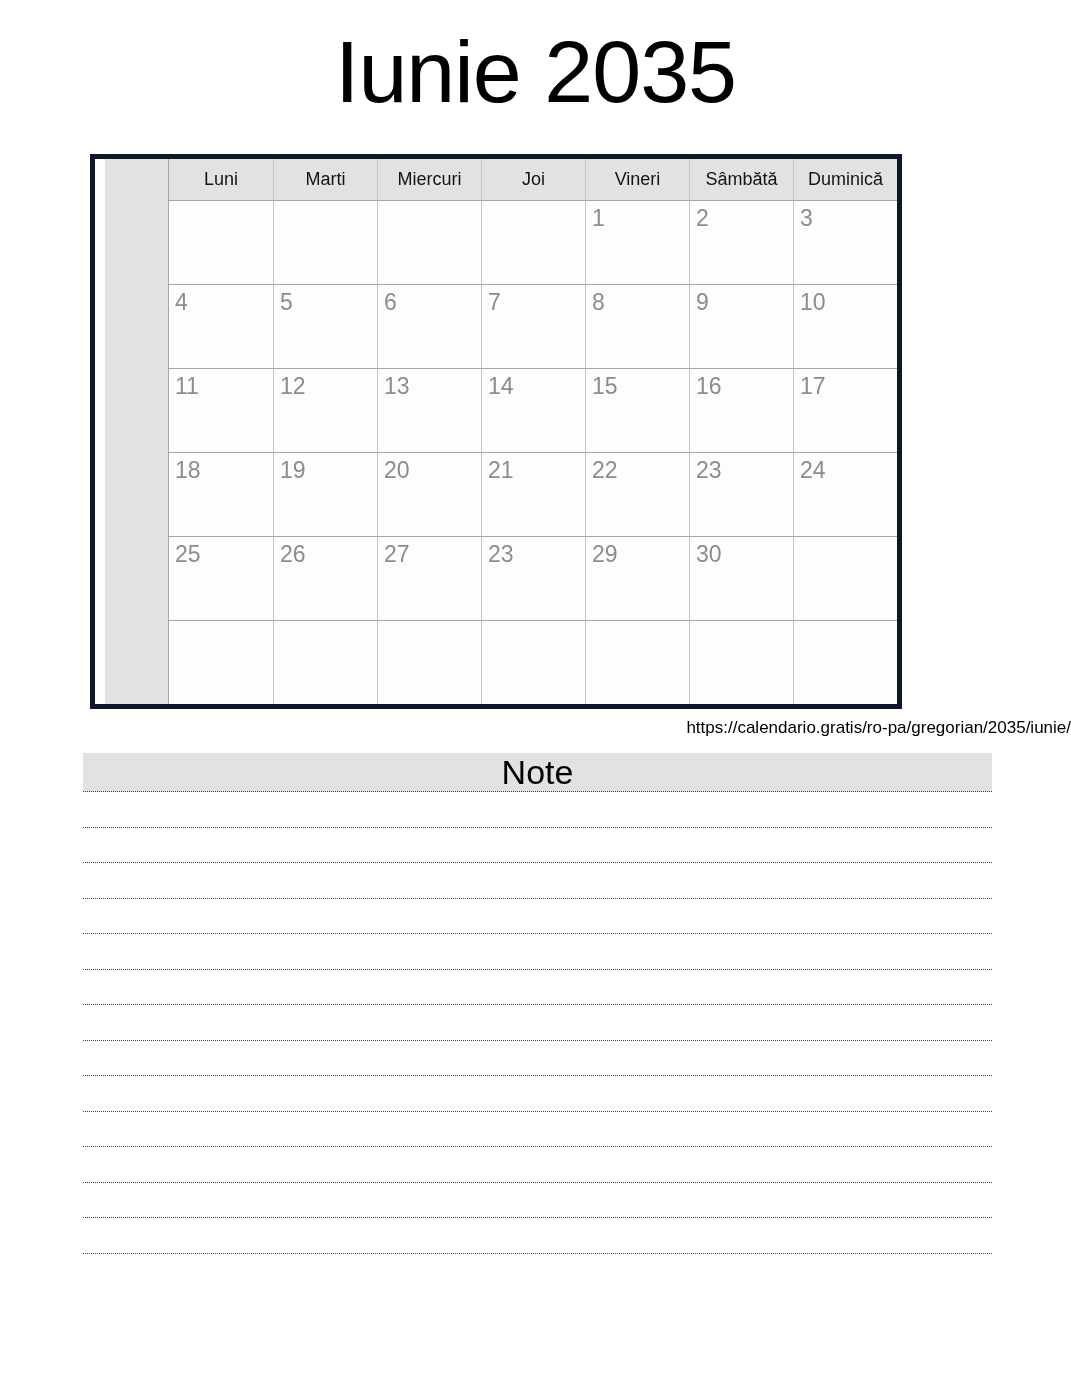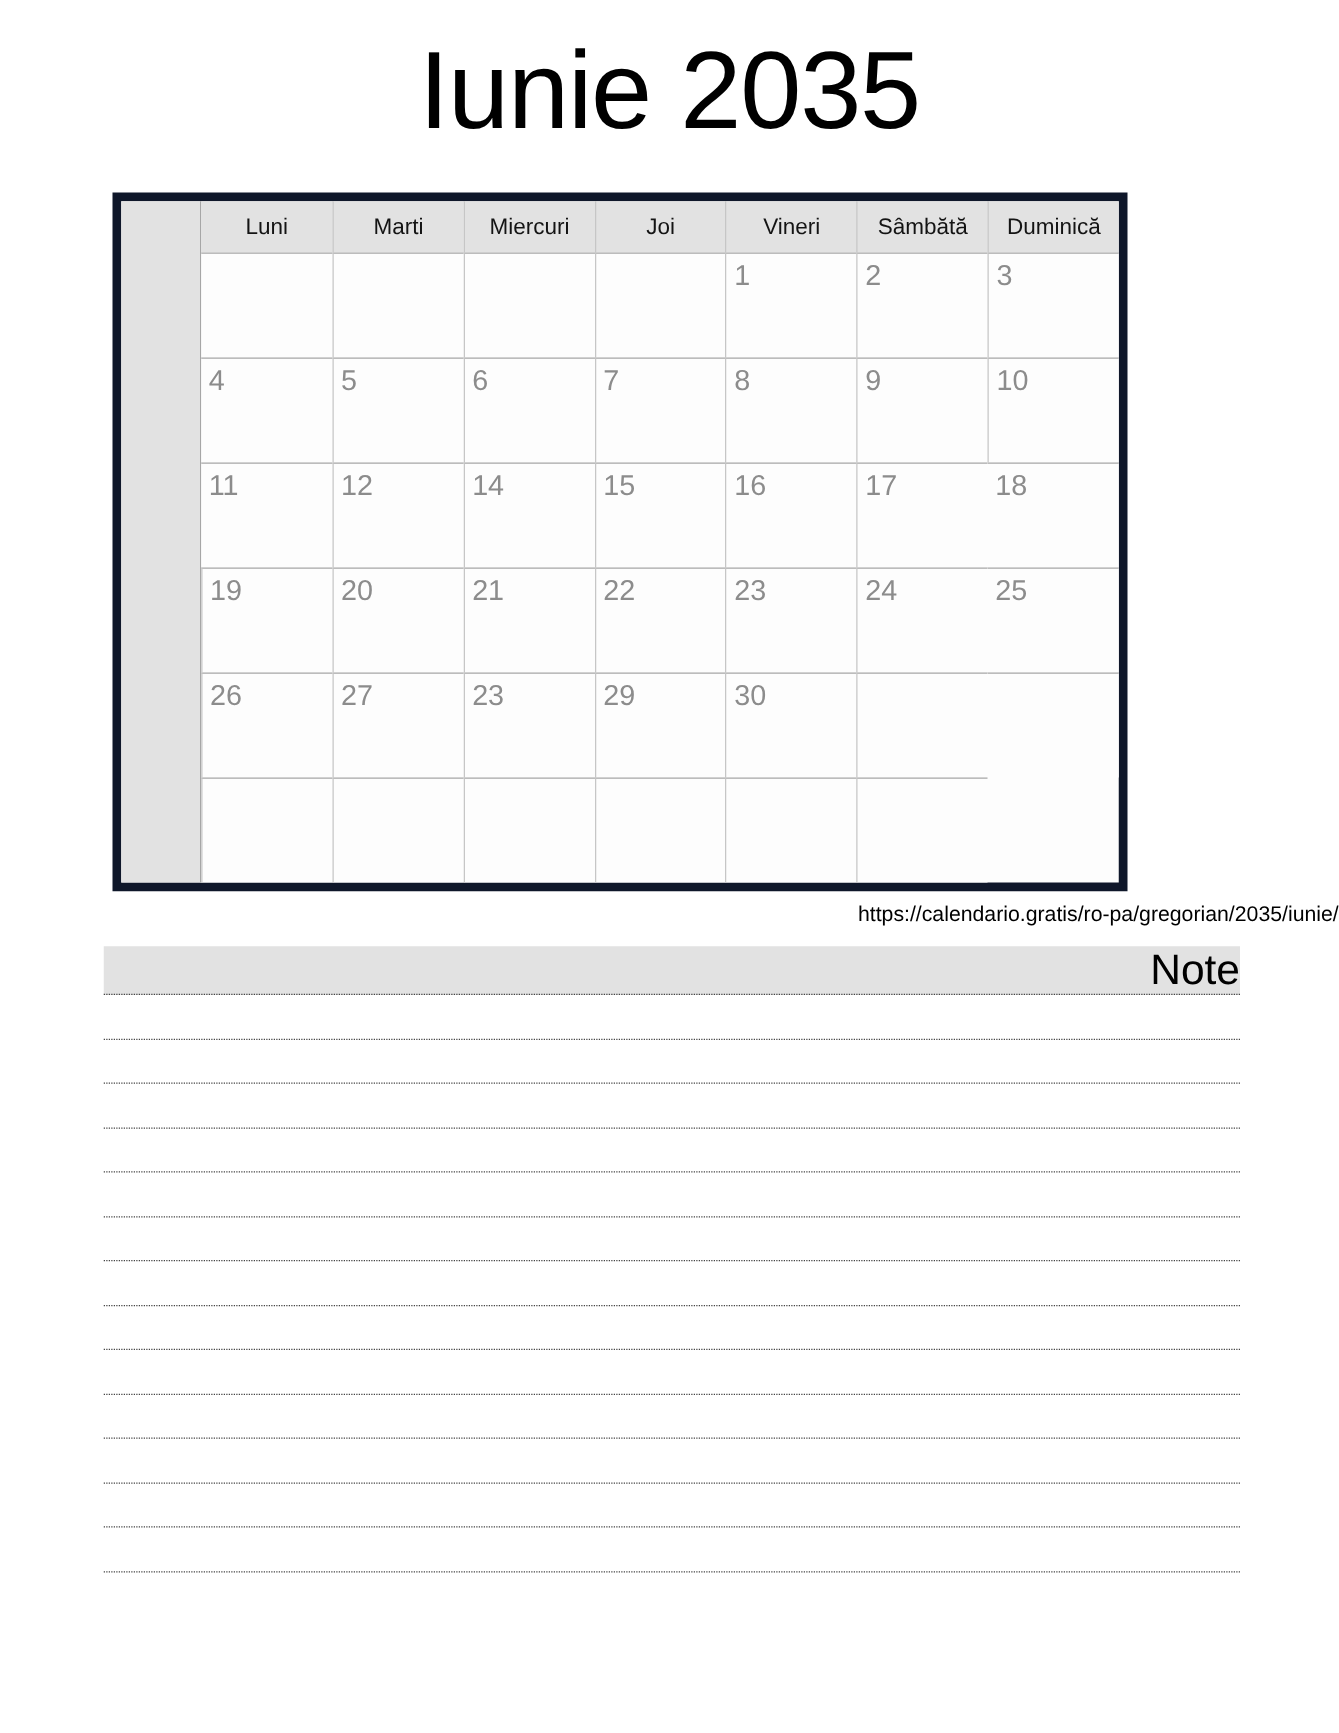--- a/index.html
+++ b/index.html
@@ -27,22 +27,23 @@
     text-align:center;
     letter-spacing:-1px;
     color:#000;
   }
   .cal{
     margin:36px 0 0 90px;
     width:812px;
     display:grid;
     grid-template-columns:64px repeat(7,1fr);
     grid-template-rows:41px repeat(6,84px);
-    border:7px solid #0f172a;
+    border:5px solid #0f172a;
     background:#fdfdfd;
+    padding-left:10px;
   }
   .gutter{
     grid-column:1;
     grid-row:1 / 8;
     background:var(--gutter-bg);
     border-right:1px solid var(--grid-border);
   }
   .hcell{
     background:var(--header-bg);
     display:flex;
@@ -69,21 +70,21 @@
     color:#000;
     text-align:right;
   }
   .note-bar{
     margin:15px 79px 0 83px;
     height:39px;
     background:var(--header-bg);
     border-bottom:1px dotted var(--note-line);
     display:flex;
     align-items:center;
-    justify-content:flex-end;
+    justify-content:center;
   }
   .note-title{
     font-size:34px;
     color:#000;
   }
   .note-lines{
     margin:0 79px 0 83px;
   }
   .note-line{
     height:35.5px;
@@ -117,20 +118,21 @@
   <div class="cell"><span class="dnum">4</span></div>
   <div class="cell c2"><span class="dnum">5</span></div>
   <div class="cell c2"><span class="dnum">6</span></div>
   <div class="cell c2"><span class="dnum">7</span></div>
   <div class="cell c2"><span class="dnum">8</span></div>
   <div class="cell c2"><span class="dnum">9</span></div>
   <div class="cell c2"><span class="dnum">10</span></div>
 
   <div class="cell"><span class="dnum">11</span></div>
   <div class="cell c2"><span class="dnum">12</span></div>
+  <div class="cell c2"><span class="dnum">13</span></div>
   <div class="cell c2"><span class="dnum">14</span></div>
   <div class="cell c2"><span class="dnum">15</span></div>
   <div class="cell c2"><span class="dnum">16</span></div>
   <div class="cell c2"><span class="dnum">17</span></div>
 
   <div class="cell"><span class="dnum">18</span></div>
   <div class="cell c2"><span class="dnum">19</span></div>
   <div class="cell c2"><span class="dnum">20</span></div>
   <div class="cell c2"><span class="dnum">21</span></div>
   <div class="cell c2"><span class="dnum">22</span></div>

